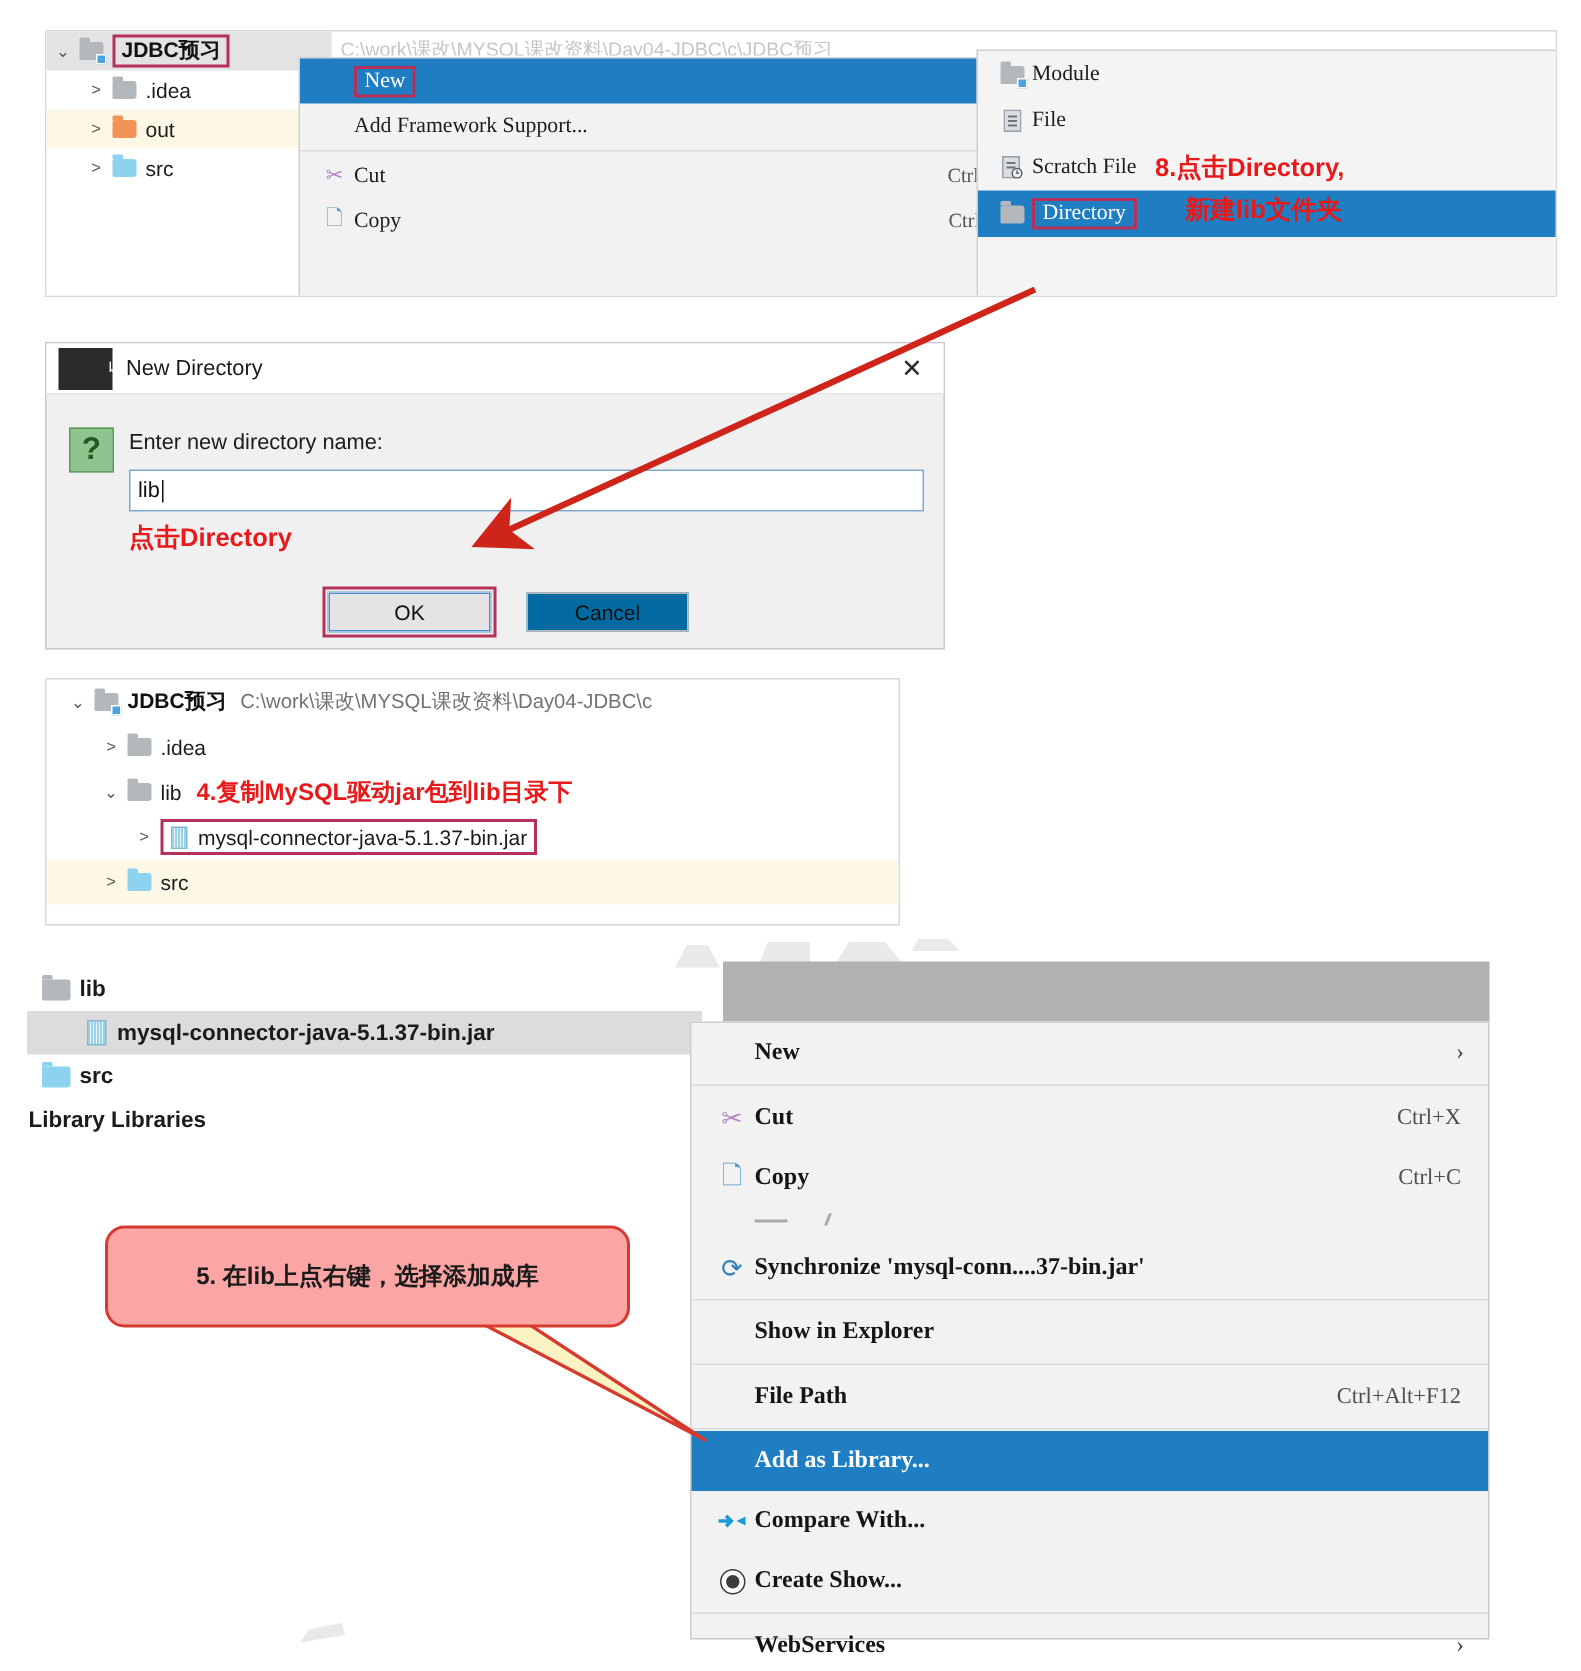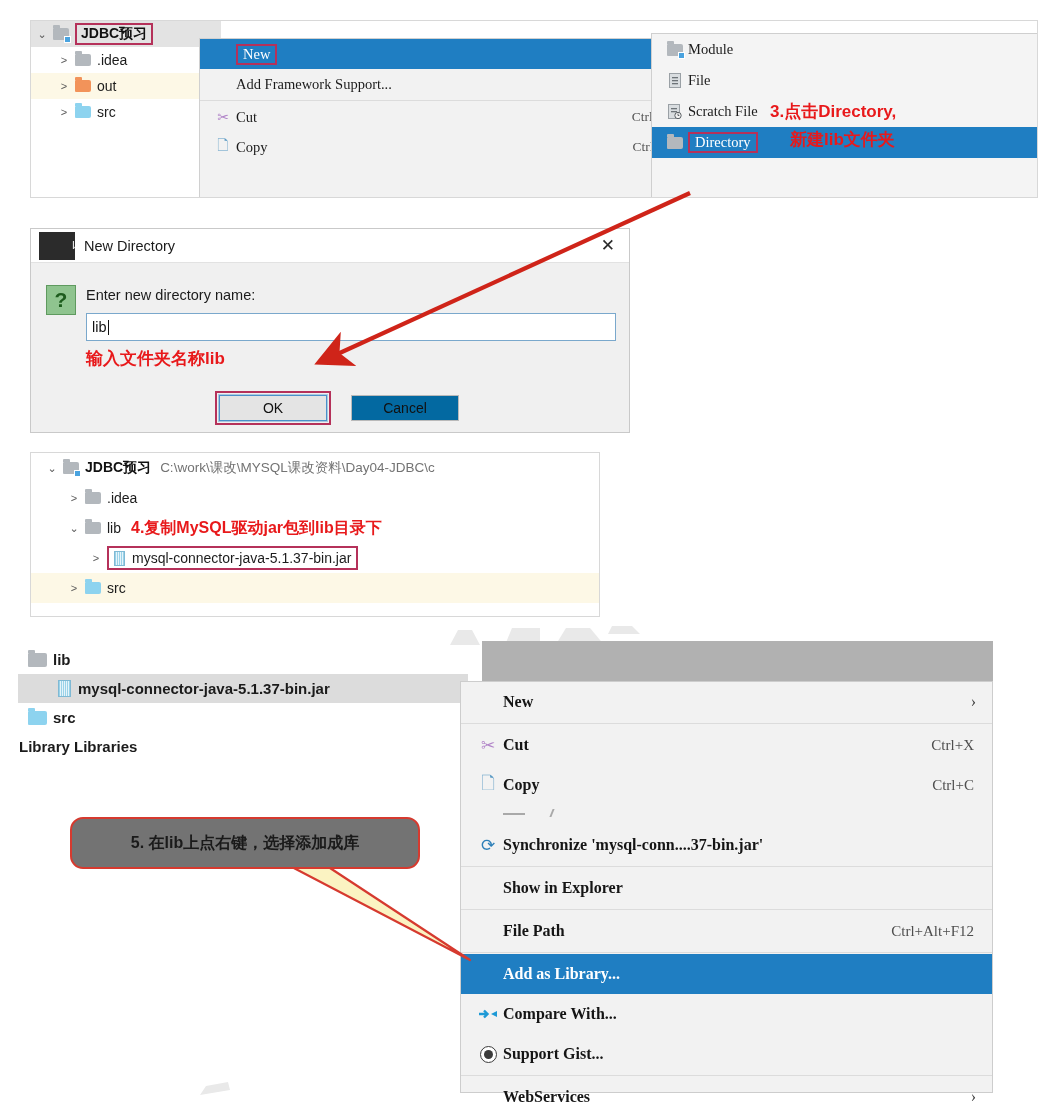--- a/index.html
+++ b/index.html
@@ -179,22 +179,22 @@
     width:17px;height:17px;border-radius:50%;border:1.5px solid #3c3c3c;
     display:block; position:relative; background:#fff;
   }
   .gist-icon:after{
     content:""; position:absolute; left:3px; top:3px; width:9px;height:9px;
     border-radius:50%; background:#3c3c3c;
   }
 
   
   #callout {
-    left:70px; top:817px; width:350px; height:52px;
-    background:#737373; border:2px solid #d63a2f; border-radius:13px;
+    left:70px; top:817px; width:350px; height:68px;
+    background:#fca5a5; border:2px solid #d63a2f; border-radius:13px;
     display:flex; align-items:center; justify-content:center;
     font-size:16px; font-weight:bold; color:#1a1a1a;
   }
 
   svg.overlay { position:absolute; left:0; top:0; width:1054px; height:1114px; pointer-events:none; }
 </style>
 </head>
 <body>
 
 <svg class="overlay">
@@ -205,20 +205,21 @@
     <path d="M608 634 L640 634 L632 626 L612 626 Z"></path>
     <path d="M200 1095 L230 1090 L228 1082 L206 1086 Z"></path>
   </g>
 </svg>
 
 <div class="abs anno" style="left:62px; top:26px;">1.工程上右键</div>
 <div class="abs anno" style="left:200px; top:26px;">2.点击New新建</div>
 
 <div class="abs" id="panel1">
 
+  <div class="abs" id="fadedpath" style="width:460px;">C:\work\课改\MYSQL课改资料\Day04-JDBC\c\JDBC预习</div>
 
   <div class="abs" id="p1tree">
 
     <div class="trow" id="p1row0">
       <span class="arrow">⌄</span>
       <span class="folder grey">
           <i class="mod-badge"></i>
         </span>
       <span class="projname redbox" style="padding:0 4px;">JDBC预习</span>
     </div>
@@ -308,40 +309,40 @@
 
     <div class="mi sel">
       <span class="micon">
         <span class="folder grey" style="margin:0;"></span>
       </span>
       <span class="redbox" style="padding:0 5px;">Directory</span>
     </div>
   </div>
 </div>
 
-<div class="abs anno" style="left:770px; top:100px;">3.点击Directory,</div>
+<div class="abs anno" style="left:770px; top:100px;">8.点击Directory,</div>
 <div class="abs anno" style="left:790px; top:128px;">新建lib文件夹</div>
 
 <div class="abs" id="dialog">
   <div id="dlgtitlebar">
     <span id="ijlogo">IJ</span>
     <span id="dlgtitle">New Directory</span>
     <span id="dlgclose">✕</span>
   </div>
 
   <div class="abs" id="qmark">?</div>
 
   <div class="abs" id="dlglabel">Enter new directory name:</div>
 
   <div class="abs" id="dlginput">
     <span>lib</span>
       <i class="caret"></i>
   </div>
 
-  <div class="abs anno" id="dlgnote">输入文件夹名称lib</div>
+  <div class="abs anno" id="dlgnote">点击Directory</div>
 
   <div class="abs redbox" id="okwrap"></div>
   <div class="abs" id="okbtn">OK</div>
   <div class="abs" id="cancelbtn">Cancel</div>
 </div>
 
 <div class="abs" id="panel3">
 
   <div class="trow">
     <span class="arrow">⌄</span>
@@ -459,21 +460,21 @@
           <path d="M19 4 L13 7 L19 10 Z" fill="#1e9ad6"></path>
         </svg>
     </span>
     <span>Compare With...</span>
   </div>
 
   <div class="mi">
     <span class="micon">
         <i class="gist-icon"></i>
       </span>
-    <span>Support Gist...</span>
+    <span>Create Show...</span>
   </div>
   <div class="msep"></div>
 
   <div class="mi">
     <span class="micon"></span>
     <span>WebServices</span>
     <span class="submark">›</span>
   </div>
 </div>
 

